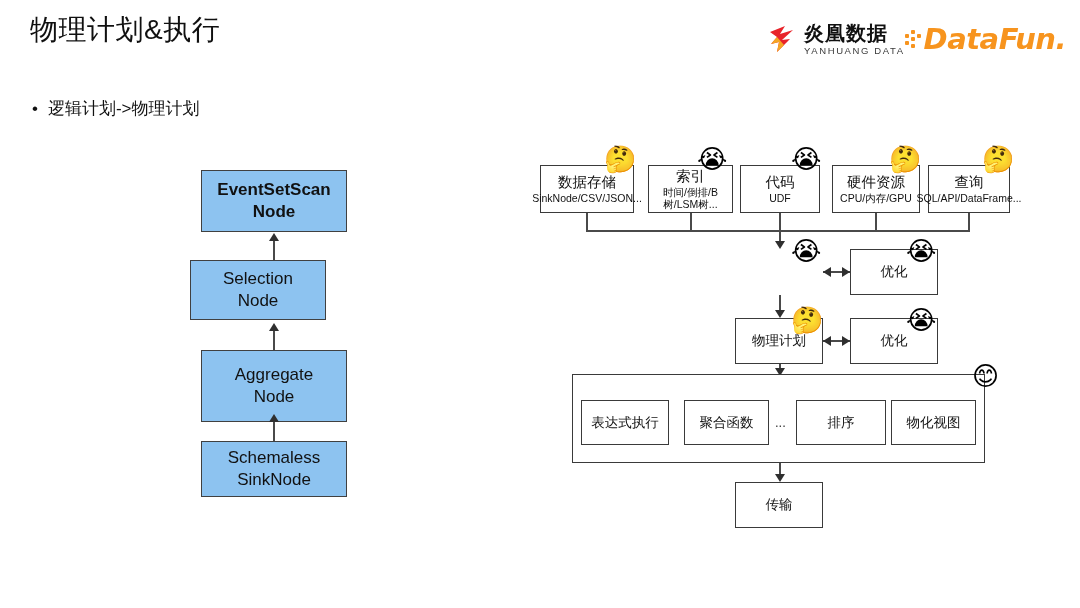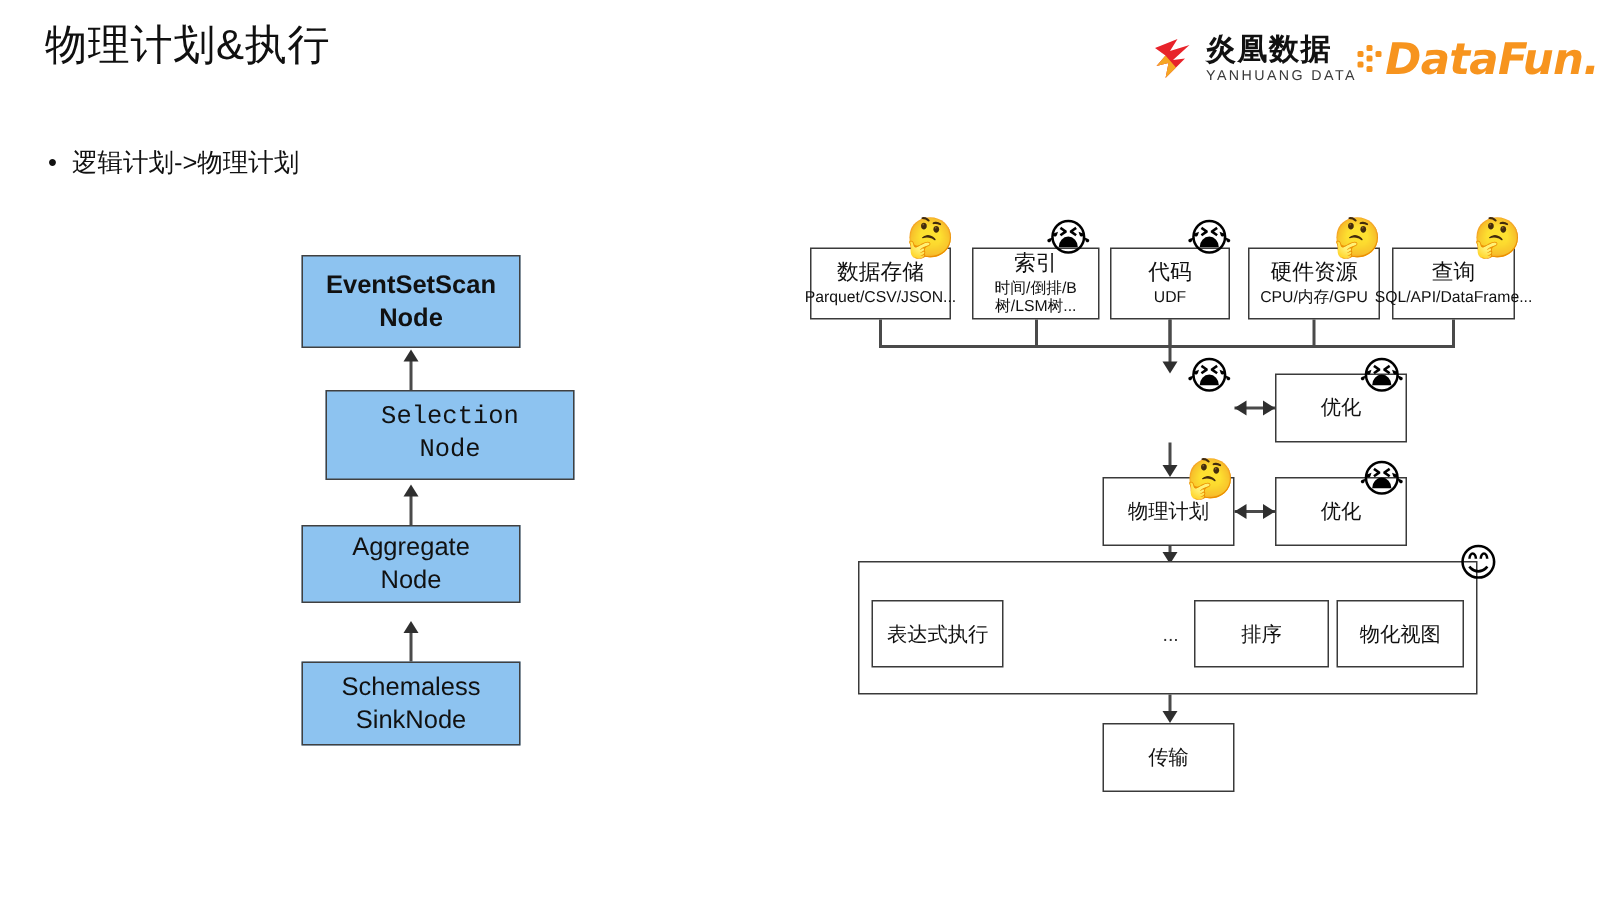--- a/index.html
+++ b/index.html
@@ -108,43 +108,43 @@
           <i style="left:12px;top:6px;"></i>
       </div>
       <span class="df-word">DataFun.</span>
     </div>
   </div>
 
   <div class="box blue-box" style="left:201px;top:170px;width:146px;height:62px;font-weight:bold;">
     <span>EventSetScan</span>
     <span>Node</span>
   </div>
-  <div class="box blue-box" style="left:217px;top:260px;width:166px;height:60px;font-family:Liberation Mono, monospace;">
+  <div class="box blue-box" style="left:190px;top:260px;width:136px;height:60px;">
     <span>Selection</span>
     <span>Node</span>
   </div>
-  <div class="box blue-box" style="left:201px;top:350px;width:146px;height:52px;">
+  <div class="box blue-box" style="left:201px;top:350px;width:146px;height:72px;">
     <span>Aggregate</span>
     <span>Node</span>
   </div>
   <div class="box blue-box" style="left:201px;top:441px;width:146px;height:56px;">
     <span>Schemaless</span>
     <span>SinkNode</span>
   </div>
 
   <div class="ln v" style="left:273px;top:240px;height:20px;"></div>
   <div class="arrow-up" style="left:269px;top:233px;"></div>
   <div class="ln v" style="left:273px;top:330px;height:20px;"></div>
   <div class="arrow-up" style="left:269px;top:323px;"></div>
   <div class="ln v" style="left:273px;top:421px;height:20px;"></div>
   <div class="arrow-up" style="left:269px;top:414px;"></div>
 
   <div class="box w-box" style="left:540px;top:165px;width:94px;height:48px;">
     <span class="ttl">数据存储</span>
-    <span class="sub">Parquet/CSV/JSON...</span>
+    <span class="sub">SinkNode/CSV/JSON...</span>
   </div>
   <div class="emo" style="left:604px;top:146px;">🤔</div>
 
   <div class="box w-box" style="left:648px;top:165px;width:85px;height:48px;">
     <span class="ttl">索引</span>
     <span class="sub">时间/倒排/B树/LSM树...</span>
   </div>
   <div class="emo" style="left:697px;top:146px;">😭</div>
 
   <div class="box w-box" style="left:740px;top:165px;width:80px;height:48px;">
@@ -205,20 +205,23 @@
   <div class="ln v" style="left:779px;top:364px;height:12px;"></div>
   <div class="arrow-down" style="left:775px;top:368px;"></div>
 
   <div class="exec-group" style="left:572px;top:374px;width:413px;height:89px;"></div>
   <div class="exec-label" style="left:581px;top:379px;margin-top:24px;">执行</div>
   <div class="emo" style="left:972px;top:363px;">😊</div>
 
   <div class="box w-box lbl-box" style="left:581px;top:400px;width:88px;height:45px;">
     <span>表达式执行</span>
   </div>
+  <div class="box w-box lbl-box" style="left:684px;top:400px;width:85px;height:45px;">
+    <span>聚合函数</span>
+  </div>
   <div class="dots-sep" style="left:775px;top:415px;">...</div>
   <div class="box w-box lbl-box" style="left:796px;top:400px;width:90px;height:45px;">
     <span>排序</span>
   </div>
   <div class="box w-box lbl-box" style="left:891px;top:400px;width:85px;height:45px;">
     <span>物化视图</span>
   </div>
 
   <div class="ln v" style="left:779px;top:463px;height:16px;"></div>
   <div class="arrow-down" style="left:775px;top:474px;"></div>

